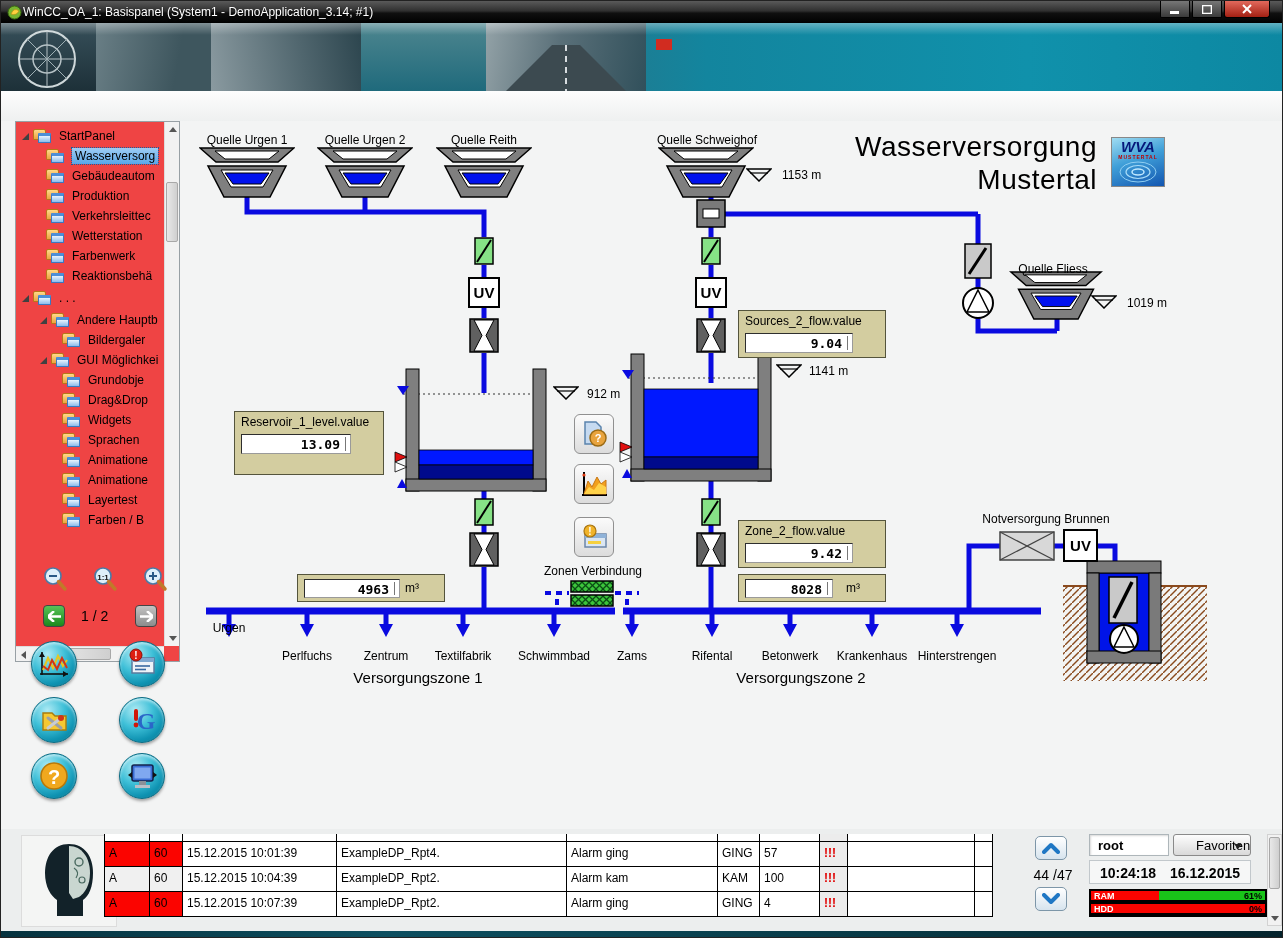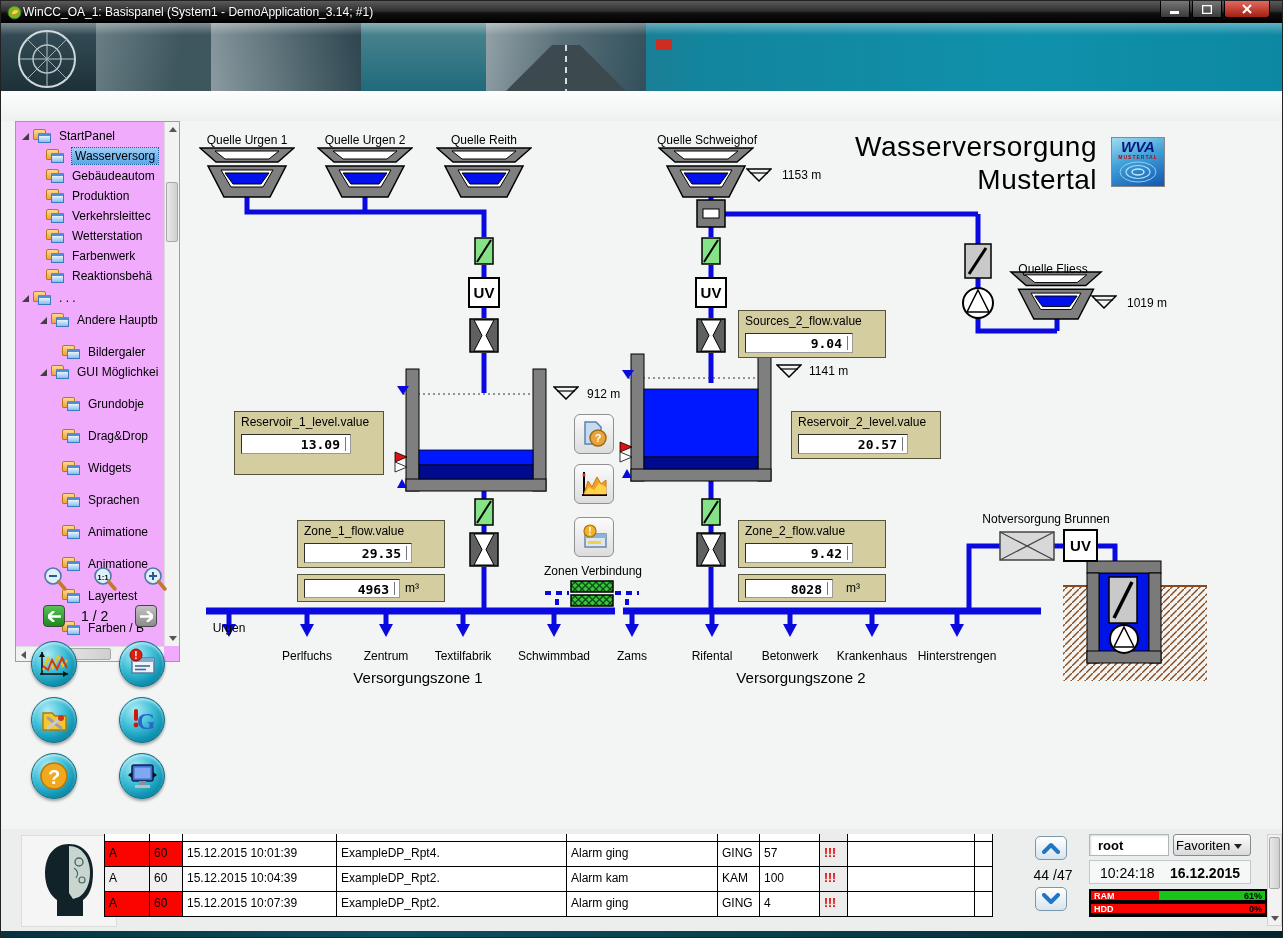--- a/index.html
+++ b/index.html
@@ -21,28 +21,28 @@
   
   .banner { position:absolute; left:0; top:22px; width:1283px; height:68px;
     background:linear-gradient(90deg,#5e6f74 0%,#49606a 15%,#2f6f80 38%,#13859e 55%,#1091ab 80%,#0d88a2 100%); overflow:hidden;}
   .banner .glow { position:absolute; left:0; top:0; width:100%; height:12px; background:linear-gradient(rgba(255,255,255,.35),rgba(255,255,255,0)); }
   .bphoto { position:absolute; top:0; height:68px; }
   .strip { position:absolute; left:0; top:90px; width:1283px; height:30px; background:linear-gradient(#fdfdfd,#eef0f0); }
   .bottomstrip { position:absolute; left:0; top:930px; width:1283px; height:8px;
     background:linear-gradient(90deg,#06323e,#0d4f60 30%,#083945 70%,#04232c); }
 
   
-  .tree { position:absolute; left:14px; top:120px; width:165px; height:541px; background:#f0abfc; border:1px solid #98a0a5; }
+  .tree { position:absolute; left:14px; top:120px; width:165px; height:541px; background:#ef4444; border:1px solid #98a0a5; }
   .ti { position:relative; height:20px; display:flex; align-items:center; font-size:12px; white-space:nowrap; overflow:hidden; }
   .ti .exp { width:0; height:0; border-left:7px solid transparent; border-bottom:7px solid #404040; margin-right:4px; flex:0 0 auto;}
   .fico { position:relative; width:20px; height:15px; flex:0 0 auto; margin-right:6px; }
   .fico .bk { position:absolute; left:0; top:0; width:13px; height:11px; background:linear-gradient(#ffd98a,#eda33e); border:1px solid #b87818; border-radius:2px 2px 1px 1px; }
   .fico .fr { position:absolute; left:5px; top:4px; width:13px; height:10px; background:linear-gradient(#e8f3fd,#8cbcec); border:1px solid #3a78c2; border-top:3px solid #4d8fd8; border-radius:1px; }
   .ti.sel .lab { background:linear-gradient(#9ecdf5,#5aa7e8); outline:1px dotted #1c5c9c; padding:1px 3px; }
-  .lvl0 { padding-left:6px; } .lvl1 { padding-left:30px; } .lvl2 { padding-left:46px;margin-top:12px; }
+  .lvl0 { padding-left:6px; } .lvl1 { padding-left:30px; } .lvl2 { padding-left:46px; }
   .vscroll { position:absolute; right:0; top:0; width:15px; height:calc(100% - 15px); background:#f2f2f2; border-left:1px solid #dcdcdc; }
   .hscroll { position:absolute; left:0; bottom:0; height:15px; width:calc(100% - 15px); background:#f2f2f2; border-top:1px solid #dcdcdc; }
   .thumb { position:absolute; background:linear-gradient(90deg,#e8e8e8,#cfcfcf); border:1px solid #a8a8a8; border-radius:2px; }
   .sarrow { width:0; height:0; position:absolute; }
 
   
   .roundbtn { position:absolute; width:46px; height:46px; border-radius:50%;
     background:radial-gradient(circle at 35% 28%, #aeeaf4 0%, #3fc0d8 40%, #0f93b2 70%, #086e88 100%);
     border:1px solid #0a6b83; box-shadow:0 2px 3px rgba(0,0,0,.35), inset 0 2px 3px rgba(255,255,255,.6); }
   .sqbtn { position:absolute; width:22px; height:22px; border-radius:4px; border:1px solid #444; display:flex; align-items:center; justify-content:center; }
@@ -309,28 +309,20 @@
     <div class="uv" style="left:1062px;top:528px;width:35px;height:33px">UV</div>
 
     <div class="vbox" style="left:737px;top:309px;width:148px;height:48px">
       <div class="lbl">Sources_2_flow.value</div>
       <div class="fld" style="left:6px;top:22px;width:108px;height:20px;pointer-events:auto">9.04</div>
     </div>
     <div class="vbox" style="left:233px;top:410px;width:150px;height:64px">
       <div class="lbl">Reservoir_1_level.value</div>
       <div class="fld" style="left:6px;top:22px;width:110px;height:20px;pointer-events:auto">13.09</div>
     </div>
-    <div class="vbox" style="left:790px;top:410px;width:150px;height:48px">
-      <div class="lbl">Reservoir_2_level.value</div>
-      <div class="fld" style="left:6px;top:22px;width:110px;height:20px;pointer-events:auto">20.57</div>
-    </div>
-    <div class="vbox" style="left:296px;top:519px;width:148px;height:48px">
-      <div class="lbl">Zone_1_flow.value</div>
-      <div class="fld" style="left:6px;top:22px;width:108px;height:20px;pointer-events:auto">29.35</div>
-    </div>
     <div class="vbox" style="left:737px;top:519px;width:148px;height:48px">
       <div class="lbl">Zone_2_flow.value</div>
       <div class="fld" style="left:6px;top:22px;width:108px;height:20px;pointer-events:auto">9.42</div>
     </div>
     <div class="vbox" style="left:296px;top:573px;width:148px;height:28px">
       <div class="fld" style="left:6px;top:4px;width:96px;height:19px;pointer-events:auto">4963</div>
       <div class="slabel" style="left:107px;top:6px">m³</div>
     </div>
     <div class="vbox" style="left:737px;top:573px;width:148px;height:28px">
       <div class="fld" style="left:6px;top:4px;width:88px;height:19px;pointer-events:auto">8028</div>
@@ -692,26 +684,26 @@
         </svg>
     </div>
     <div class="abs" style="left:1026px;top:38px;width:52px;text-align:center;font-size:14px">44 /47</div>
     <div class="chevbtn" style="left:1034px;top:58px">
       <svg width="18" height="12" viewBox="0 0 18 12">
           <path d="M2,2 L9,9 L16,2" fill="none" stroke="#1f77c4" stroke-width="4" stroke-linecap="round" stroke-linejoin="round"></path>
         </svg>
     </div>
 
     <div class="abs inset" style="left:1088px;top:5px;width:80px;height:22px;font-weight:bold;font-size:13px;padding:3px 0 0 8px">root</div>
-    <div class="abs gradbtn" style="left:1172px;top:5px;width:78px;height:22px;font-size:13px;padding:3px 0 0 2px">
+    <div class="abs gradbtn" style="left:1172px;top:5px;width:78px;height:22px;font-size:13px;padding:3px 0 0 22px">
       <span>Favoriten</span>
       <span class="abs" style="right:8px;top:9px;width:0;height:0;border-left:4px solid transparent;border-right:4px solid transparent;border-top:5px solid #222"></span>
     </div>
     <div class="abs" style="left:1088px;top:31px;width:162px;height:24px;background:#f6f7f7;border:1px solid #c2c8cc">
-      <span class="abs" style="left:10px;top:4px;font-weight:normal;font-size:14px">10:24:18</span>
+      <span class="abs" style="left:10px;top:4px;font-weight:bold;font-size:14px">10:24:18</span>
       <span class="abs" style="right:10px;top:4px;font-weight:bold;font-size:14px">16.12.2015</span>
     </div>
     <div class="abs" style="left:1088px;top:60px;width:178px;height:28px;background:#000;padding:1px">
       <div class="bar" style="background:#fb0400">
         <div class="abs" style="left:39%;top:0;right:0;bottom:0;background:#19c419"></div>
         <span class="abs" style="left:3px;top:0px;color:#fff">RAM</span>
         <span class="abs" style="right:3px;top:0px;color:#000">61%</span>
       </div>
       <div class="bar" style="background:#fb0400;margin-top:2px">
         <span class="abs" style="left:3px;top:0px;color:#fff">HDD</span>

